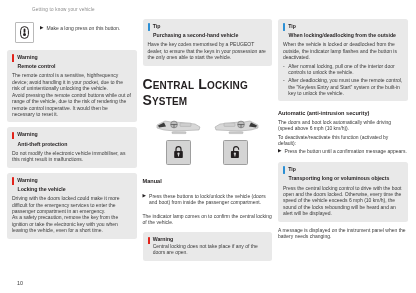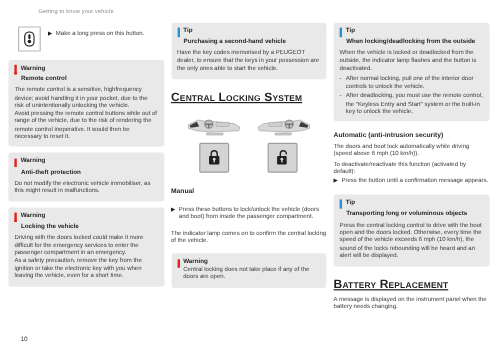--- a/index.html
+++ b/index.html
@@ -145,28 +145,27 @@
     padding-top: 3px;
   }
   .arrow {
     color: #231f20;
     font-size: 4.6px;
     line-height: 6.6px;
   }
 
   
   .h1 {
-    font-size: 10px;
+    font-size: 14px;
     font-weight: bold;
     letter-spacing: 0.15px;
     color: #231f20;
     margin: 5px 0 4px 0;
     font-variant: small-caps;
     text-transform: capitalize;
-    text-decoration: underline;
   }
   .h2 {
     font-size: 5.6px;
     font-weight: bold;
     color: #231f20;
     margin: 4px 0 1.5px 0;
     line-height: 7px;
   }
   .ptext {
     font-size: 5px;
@@ -394,21 +393,20 @@
           <span class="info"></span>
           <span class="callout-title">Tip</span>
         </div>
         <div class="callout-sub">Transporting long or voluminous objects</div>
         <div class="callout-body">
           <p>Press the central locking control to drive with the boot open and the doors locked. Otherwise, every time the speed of the vehicle exceeds 6 mph (10 km/h), the sound of the locks rebounding will be heard and an alert will be displayed.</p>
         </div>
       </div>
 
       <div>
-        <div class="h1">Battery Replacement</div>
         <div class="ptext">A message is displayed on the instrument panel when the battery needs changing.</div>
       </div>
 
     </div>
   </div>
 
   <div class="footer-page">10</div>
 </div>
 
 </body></html>

